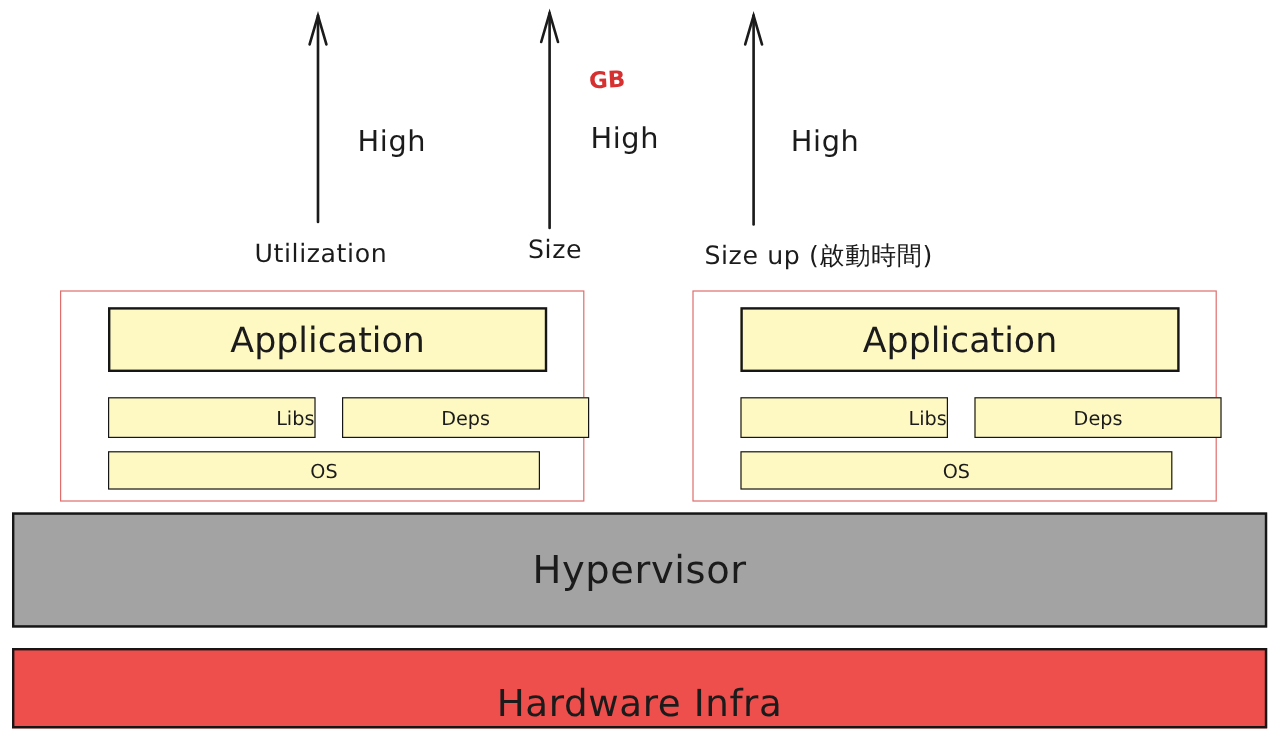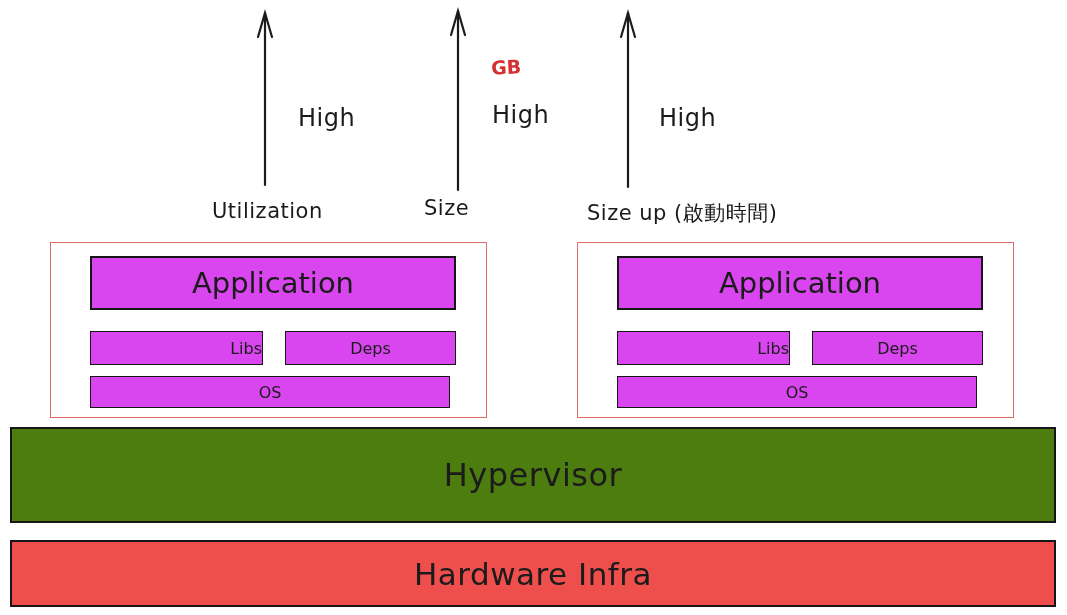--- a/index.html
+++ b/index.html
@@ -14,61 +14,61 @@
   }
   .arrows { position: absolute; left: 0; top: 0; }
   .lbl { position: absolute; white-space: nowrap; }
   .high { font-size: 24px; letter-spacing: 0.5px; }
   .high-1 { left: 298px; top: 104px; }
   .unit  { left: 491px; top: 56px; font-size: 19px; font-weight: bold; transform: rotate(-3deg); }
   .high-2 { left: 492px; top: 101px; }
   .high-3 { left: 659px; top: 104px; }
   .axis-label { font-size: 21px; letter-spacing: 0.5px; }
   .axis-1 { left: 212px; top: 199px; }
-  .axis-2 { left: 424px; top: 196px; }
+  .axis-2 { left: 440px; top: 196px; }
   .axis-3 { left: 587px; top: 199px; }
 
   .vm {
     position: absolute;
     top: 242px;
     width: 437px;
     height: 176px;
     border: 1px solid #e06c6c;
     background: #ffffff;
     box-sizing: border-box;
   }
   .vm-1 { left: 50px; }
   .vm-2 { left: 577px; }
   .inner-box {
     position: absolute;
     box-sizing: border-box;
     border: 2px solid #161616;
-    background: #d946ef;
+    background: #fef9c3;
     display: flex;
     align-items: center;
     justify-content: center;
   }
   .app-box  { left: 39px; top: 13px;  width: 366px; height: 54px; font-size: 29px; }
   .libs-box { left: 39px; top: 88px;  width: 173px; height: 34px; font-size: 16px; border-width: 1.5px; justify-content: flex-end; }
-  .deps-box { left: 234px; top: 88px; width: 171px; height: 34px; font-size: 16px; border-width: 1.5px; }
+  .deps-box { left: 234px; top: 88px; width: 206px; height: 34px; font-size: 16px; border-width: 1.5px; }
   .os-box   { left: 39px; top: 133px; width: 360px; height: 32px; font-size: 16px; border-width: 1.5px; }
 
   .layer-bar {
     position: absolute;
     left: 10px;
     width: 1046px;
     box-sizing: border-box;
     border: 2px solid #161616;
     display: flex;
     align-items: center;
     justify-content: center;
     letter-spacing: 0.5px;
   }
   .hypervisor-bar { top: 427px; height: 96px; font-size: 32px; }
-  .hardware-bar   { top: 540px; height: 67px; font-size: 31px; }
+  .hardware-bar   { top: 540px; height: 67px; font-size: 31px; align-items: flex-end; }
 </style>
 </head>
 <body>
 
 <div class="canvas">
 
   <svg class="arrows" width="1067" height="230" viewBox="0 0 1067 230">
     <g stroke="#1b1b1b" stroke-width="2.2" fill="none" stroke-linecap="round">
       <path d="M265 185 L265 13"></path>
       <path d="M258 37 L265 13 L272 37"></path>
@@ -115,21 +115,21 @@
       <span>Libs</span>
     </div>
     <div class="inner-box deps-box">
       <span>Deps</span>
     </div>
     <div class="inner-box os-box">
       <span>OS</span>
     </div>
   </div>
 
-  <div class="layer-bar hypervisor-bar" style="background-color: #4d7c0f;">
+  <div class="layer-bar hypervisor-bar" style="background-color: #a3a3a3;">
     <span>Hypervisor</span>
   </div>
 
   <div class="layer-bar hardware-bar" style="background-color: rgb(238, 78, 76);">
     <span>Hardware Infra</span>
   </div>
 
 </div>
 
 </body></html>

